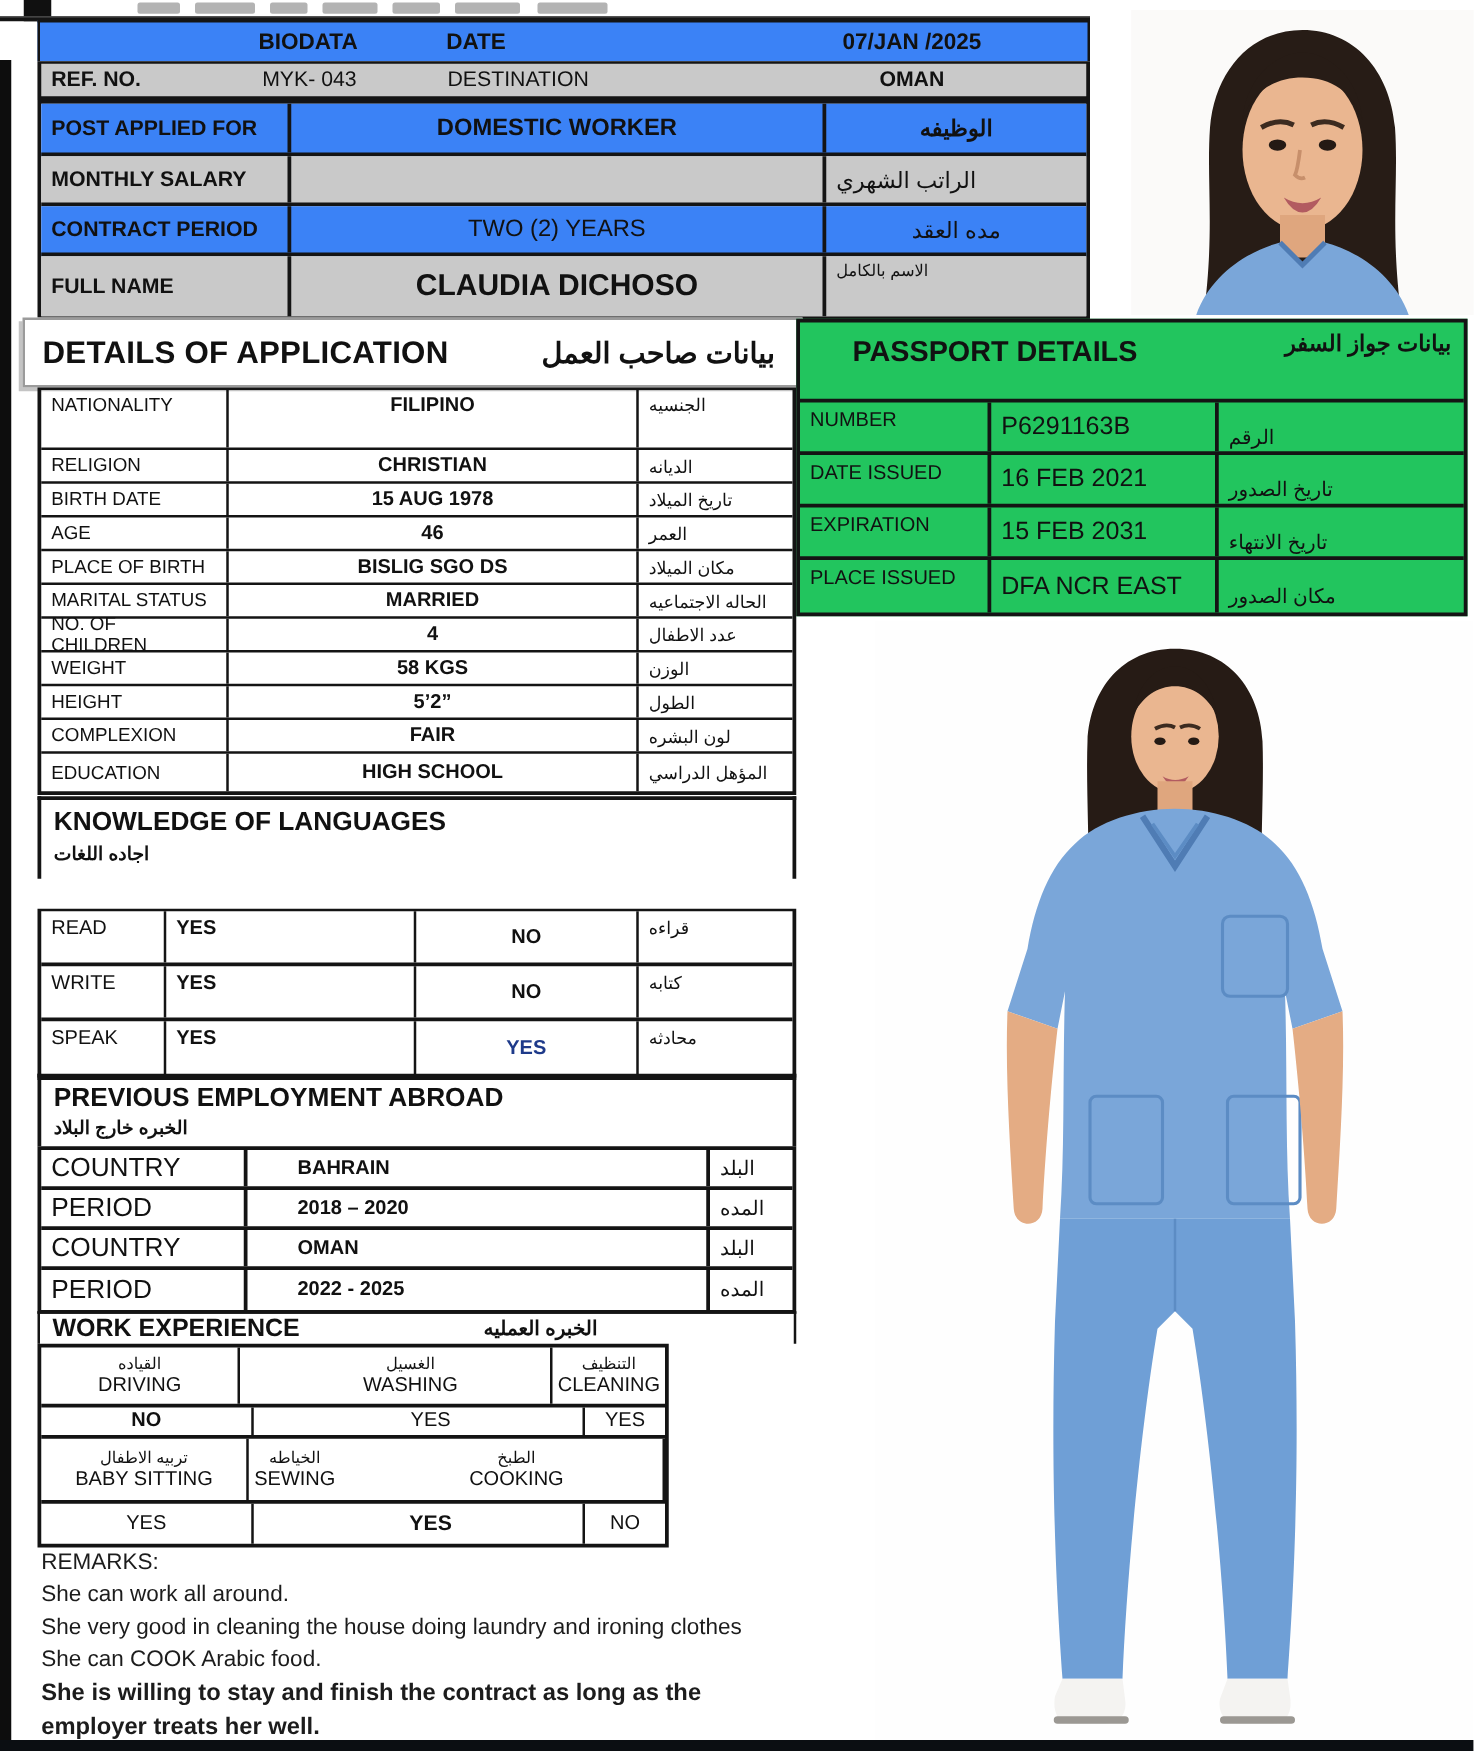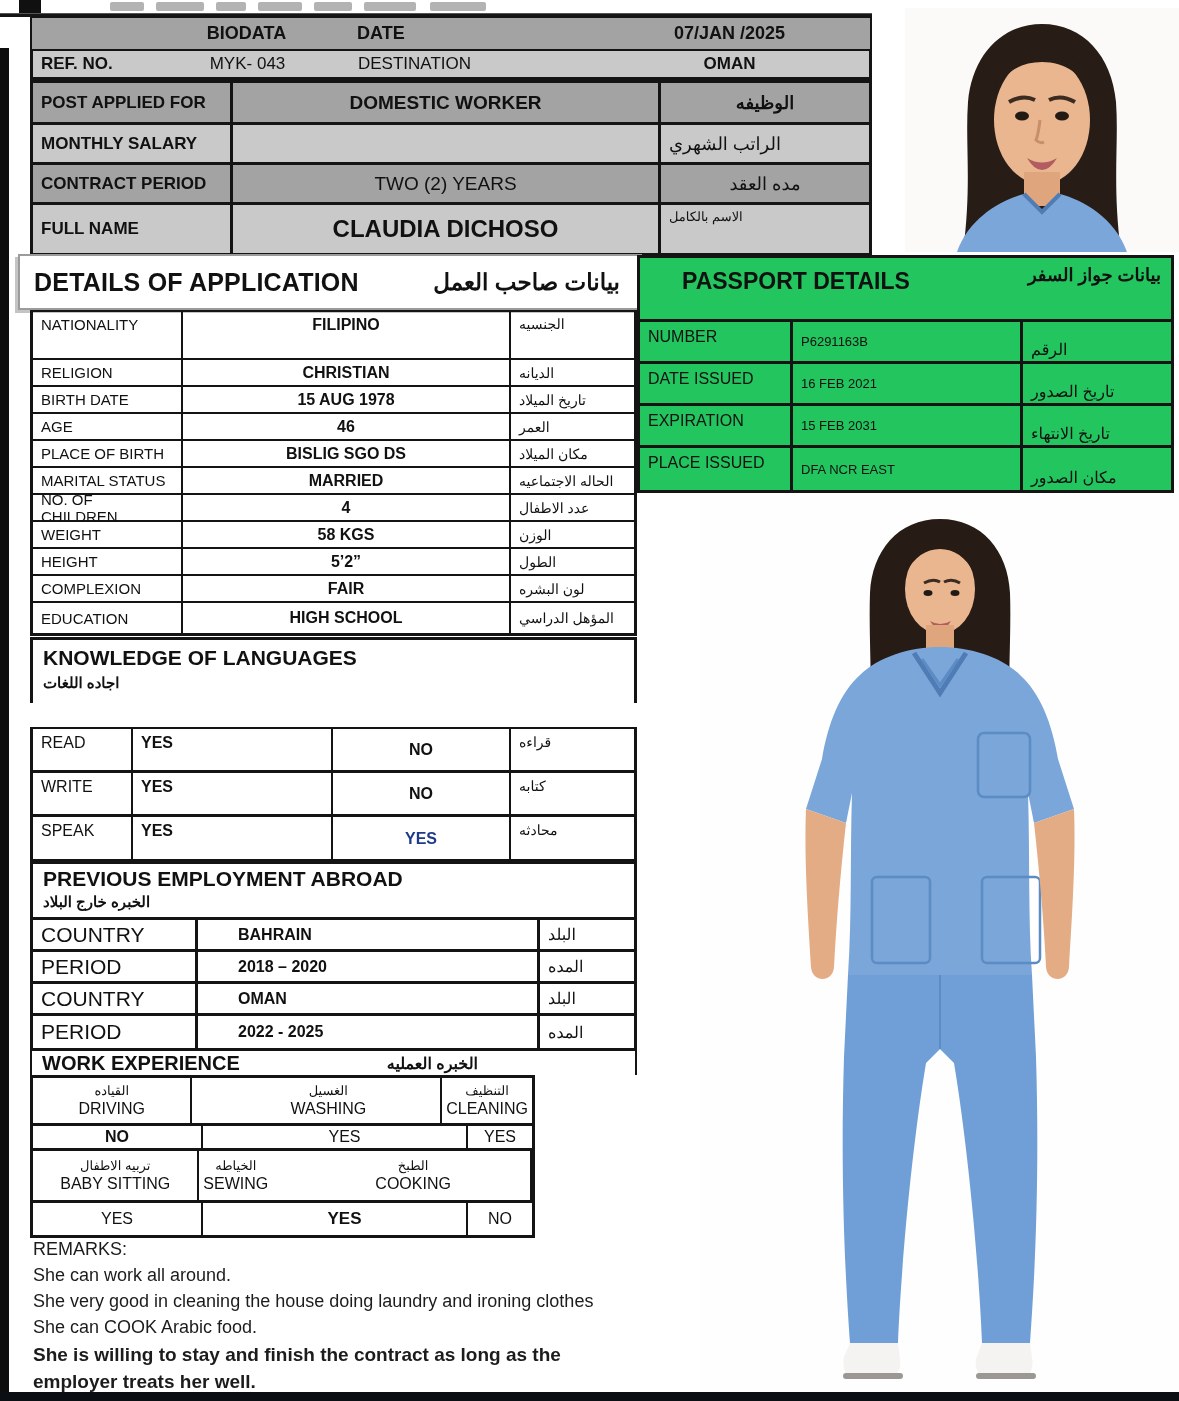--- a/index.html
+++ b/index.html
@@ -15,21 +15,21 @@
   .edge-strip { left:0; top:48px; width:9px; height:1346px; background:#0d0d0d; }
   .bottom-bar { left:0; top:1392px; width:1179px; height:9px; background:#0b0e12; }
   .top-rule { left:0; top:13px; width:872px; height:4px; background:#151515; border-top:1px solid #555; }
   .top-blot { left:19px; top:0; width:22px; height:17px; background:#101010; }
   .frag { top:2px; height:9px; background:#9a9a9a; border-radius:2px; opacity:.75; }
 
   
   .cellrow { display:flex; border:3px solid #141414; border-top-width:2px; }
   .cell { display:flex; align-items:center; padding:0 8px; }
   .gray { background:#c9c9c9; }
-  .white { background:#a3a3a3; }
+  .white { background:#3b82f6; }
   .ctr { justify-content:center; text-align:center; }
   .rt { justify-content:flex-end; text-align:right; }
   .b { font-weight:bold; }
 
   
   .t1 { left:30px; top:16px; width:842px; }
   .t1 .r1 { height:33px; border:2px solid #141414; border-bottom:none; }
   .t1 .r2 { height:31px; border:3px solid #141414; border-top:2px solid #141414; }
   .t1 .c1 { width:112px; }
   .t1 .c2 { width:205px; }
@@ -82,21 +82,21 @@
   .blue { color:#1e3a8a; }
 
   
   .emptitle { left:30px; top:859px; width:607px; height:58px; border:3px solid #141414; border-bottom:none; padding:5px 10px 0 10px; }
   .emptitle .en { font-size:21px; font-weight:bold; }
   .emptitle .ar { font-size:15px; font-weight:bold; margin-top:2px; }
   .t5 { left:30px; top:917px; width:607px; border:3px solid #141414; }
   .t5 .row { display:flex; height:32px; border-bottom:3px solid #141414; }
   .t5 .row:last-child { border-bottom:none; }
   .t5 .lab { width:165px; font-size:21px; border-right:3px solid #141414; }
-  .t5 .val { width:342px; font-weight:bold; font-size:16px; border-right:3px solid #141414;padding-left:40px; }
+  .t5 .val { width:370px; font-weight:bold; font-size:16px; border-right:3px solid #141414;padding-left:40px; }
   .t5 .ara { flex:1; font-size:16px; }
 
   
   .worktitle { left:30px; top:1049px; width:607px; height:26px; border:2px solid #141414; border-bottom:none; display:flex; align-items:center; padding:0 10px; }
   .worktitle .en { font-size:20px; font-weight:bold; }
   .worktitle .ar { flex:1; text-align:center; font-size:16px; font-weight:bold; }
   .t6 { left:30px; top:1075px; width:505px; border:3px solid #141414; }
   .t6 .row { display:flex; border-bottom:3px solid #141414; }
   .t6 .row:last-child { border-bottom:none; }
   .t6 .hcell { flex-direction:column; justify-content:center; gap:2px; padding:4px 4px; }
@@ -115,21 +115,21 @@
   .remarks .bold { font-weight:bold; font-size:19px; line-height:27px; margin-top:1px; }
 
   
   .pp { left:637px; top:255px; width:537px; border:3px solid #141414; background:#22c55e; }
   .pp .hd { display:flex; height:64px; border-bottom:3px solid #141414; padding:4px 10px; }
   .pp .hd .en { font-size:23px; font-weight:bold; padding-left:32px; padding-top:6px; }
   .pp .hd .ar { flex:1; text-align:right; font-size:18px; font-weight:bold; line-height:26px; }
   .pp .row { display:flex; height:42px; border-bottom:3px solid #141414; }
   .pp .row:last-child { border-bottom:none; }
   .pp .lab { width:153px; font-size:16px; border-right:3px solid #141414; align-items:flex-start; padding-top:6px; }
-  .pp .val { width:230px; font-size:13px; font-weight:500; border-right:3px solid #141414; }
+  .pp .val { width:182px; font-size:20px; font-weight:500; border-right:3px solid #141414; }
   .pp .ara { flex:1; font-size:16px;margin-top:16px; }
 
   
   .headshot { left:905px; top:8px; width:274px; height:244px; background:#fbfafa; }
   .fullbody { left:700px; top:497px; width:479px; height:895px; background:#fefefe; }
   svg { display:block; }
 </style>
 </head>
 <body>
 

